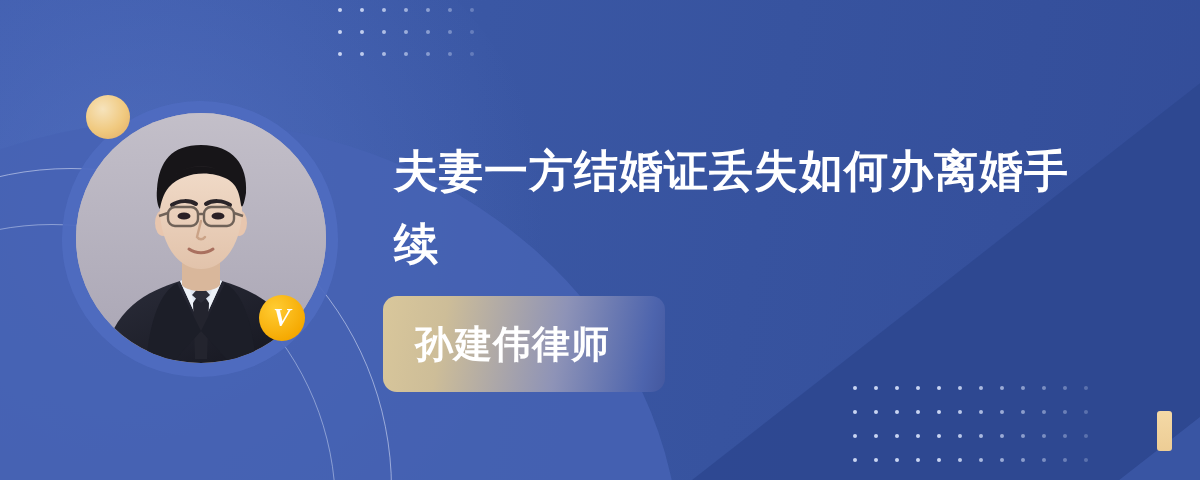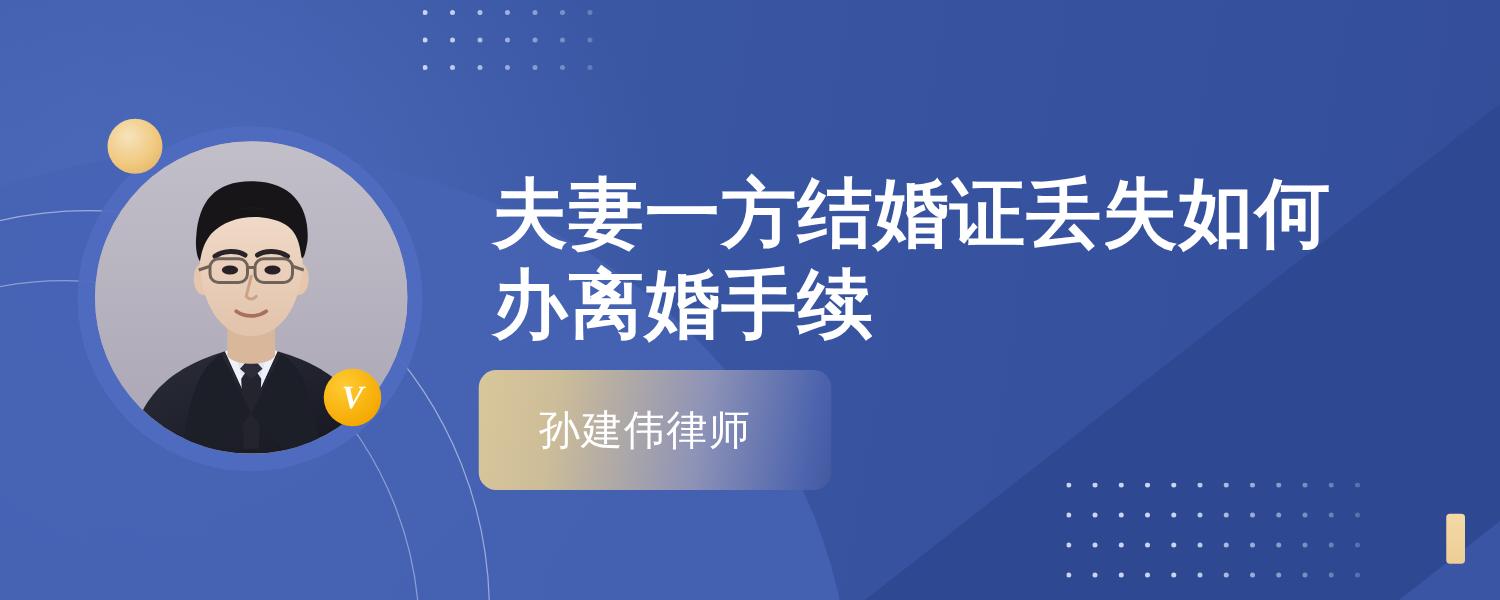--- a/index.html
+++ b/index.html
@@ -192,44 +192,44 @@
     font-family: "Liberation Serif", "DejaVu Serif", serif;
   }
 
   
   #title {
     position: absolute;
     left: 394px;
     top: 134px;
     width: 690px;
     color: #ffffff;
-    font-size: 60px;
+    font-size: 44px;
     font-weight: bold;
     line-height: 73px;
     letter-spacing: 1px;
     white-space: pre-wrap;
   }
 
   #author-badge {
     position: absolute;
     left: 383px;
     top: 296px;
     width: 282px;
     height: 96px;
     border-radius: 14px;
     background: linear-gradient(100deg, #d9c79b 0%, #cdbd98 22%, #8e93b7 62%, #4d64ad 92%, #44589f 100%);
     display: flex;
     align-items: center;
   }
   #author-name {
     color: #ffffff;
-    font-size: 33px;
-    font-weight: normal;
+    font-size: 38px;
+    font-weight: bold;
     letter-spacing: 1px;
-    margin-left: 48px;
+    margin-left: 32px;
   }
 </style>
 </head>
 <body>
 
 <div id="banner">
 
   <div class="bg-base"></div>
   <div class="bg-diagonal-dark"></div>
   <div class="bg-diagonal-light"></div>

